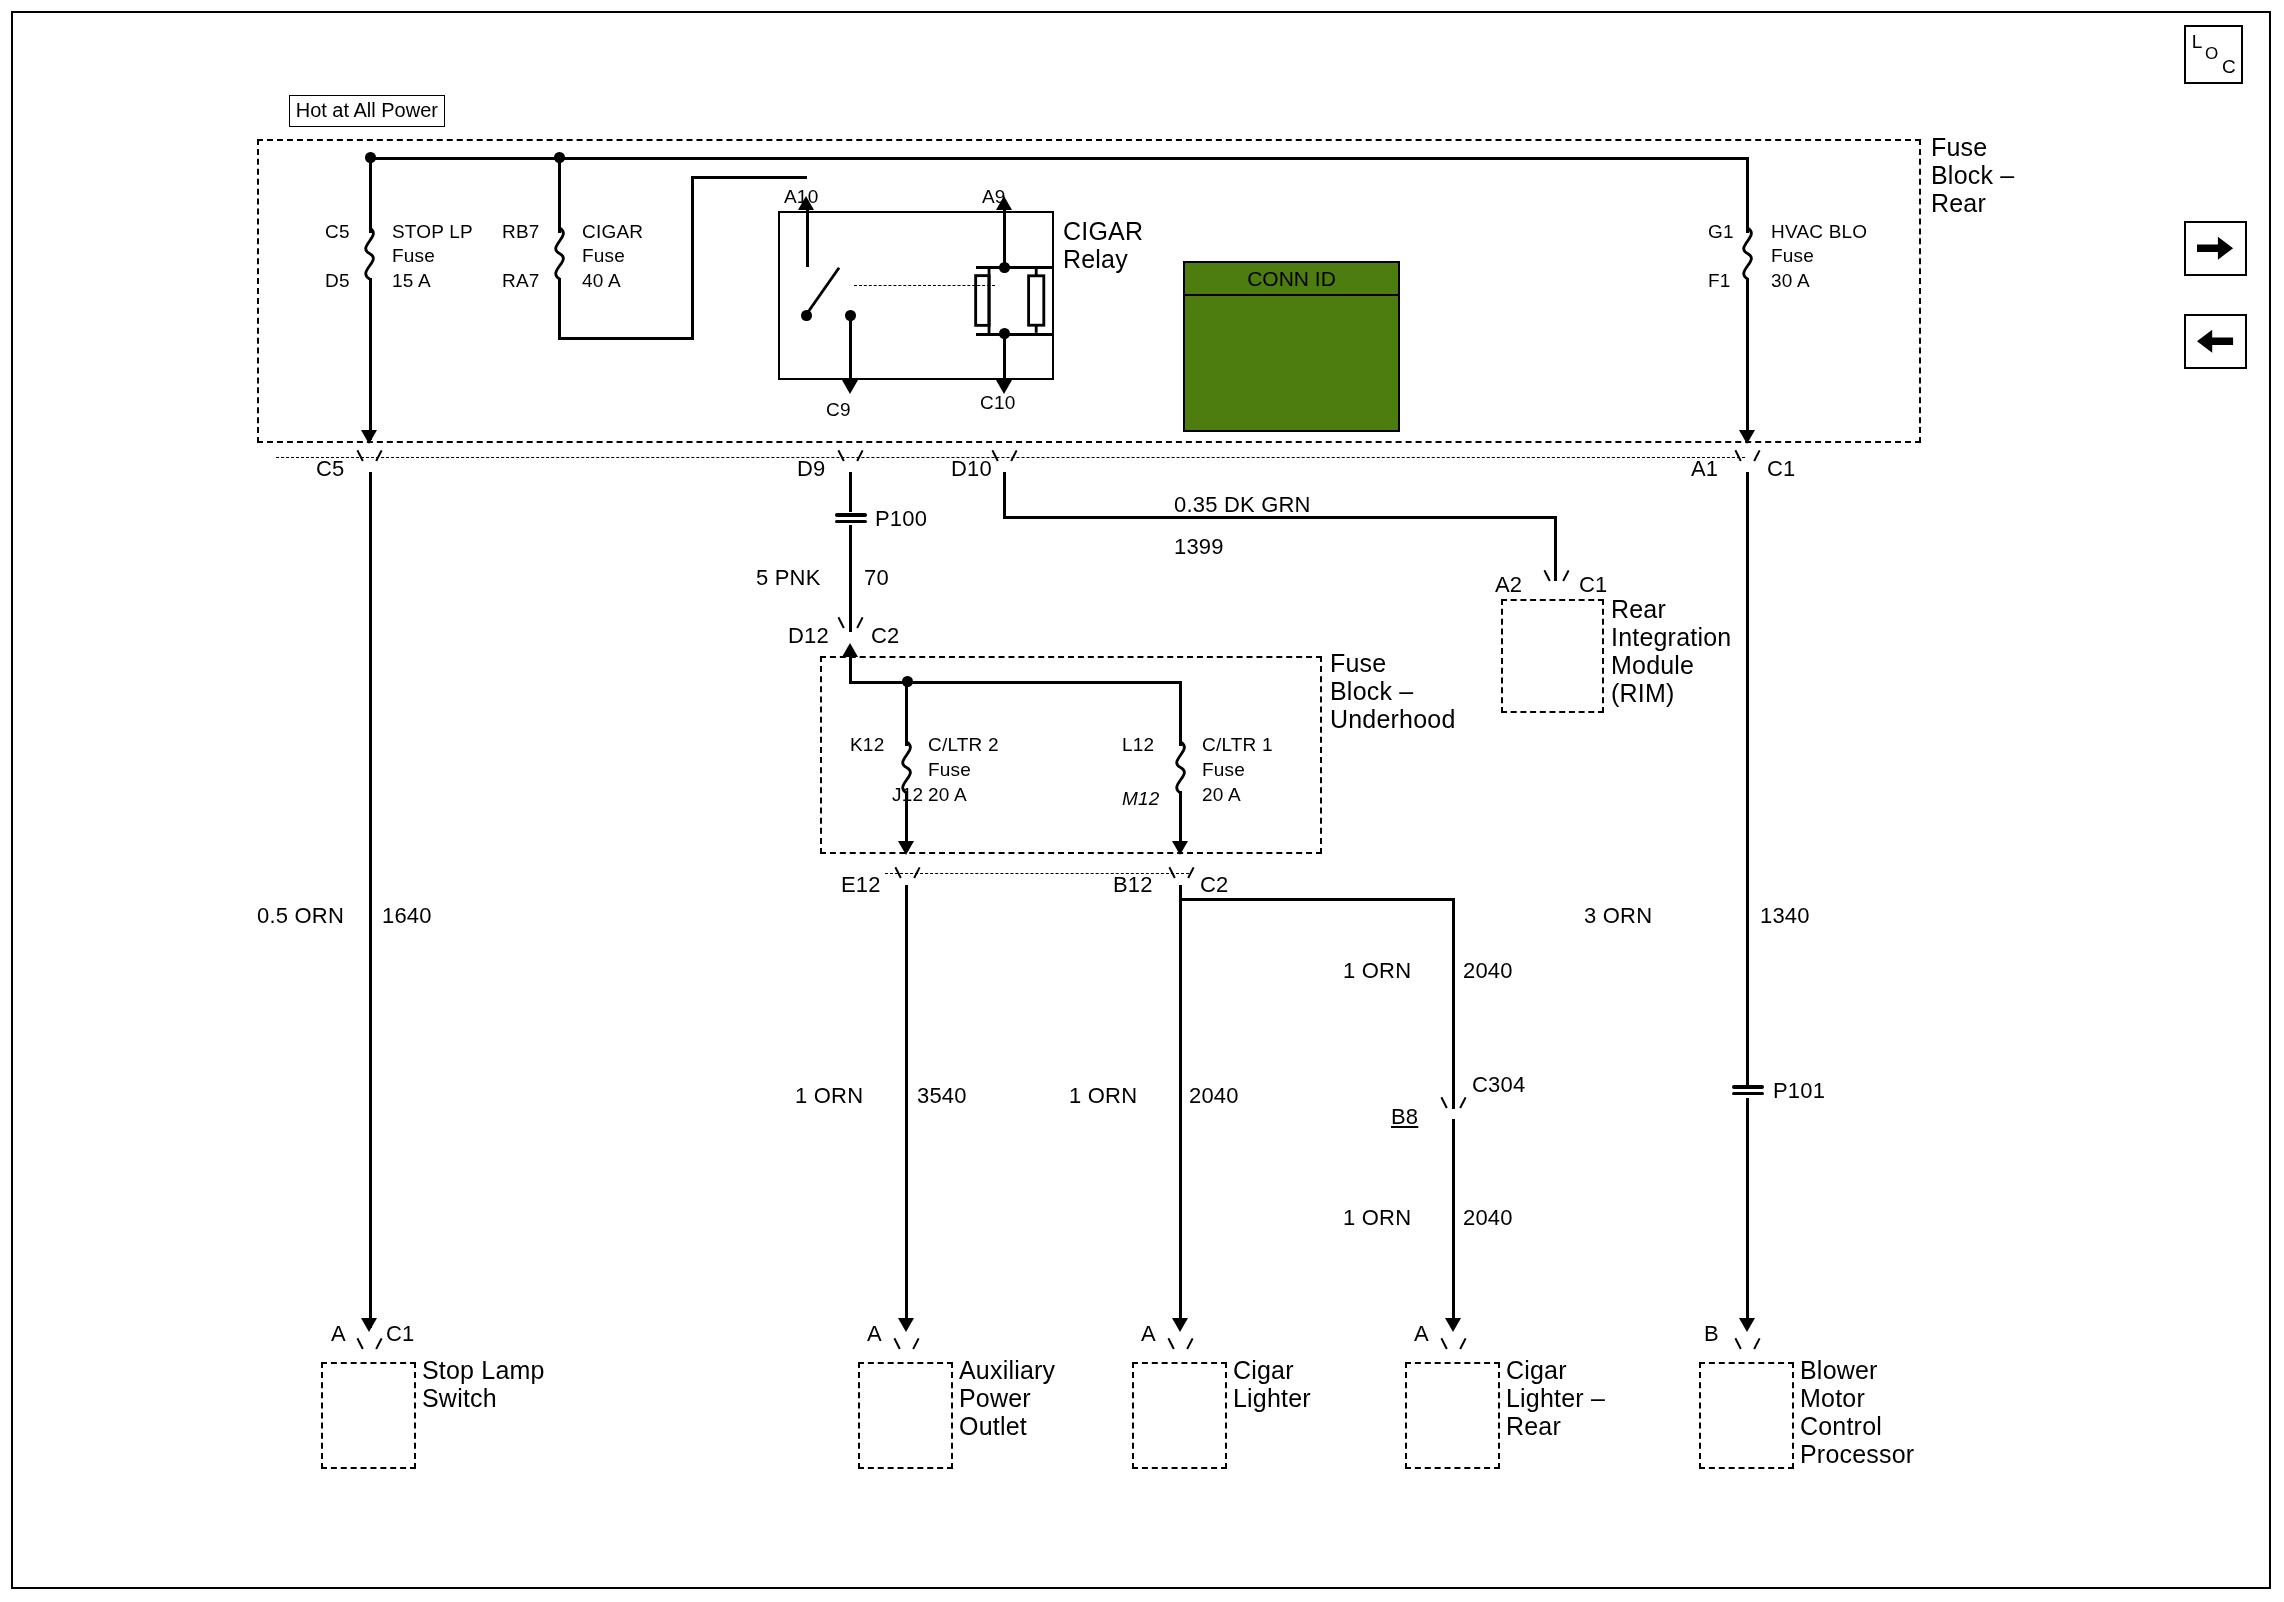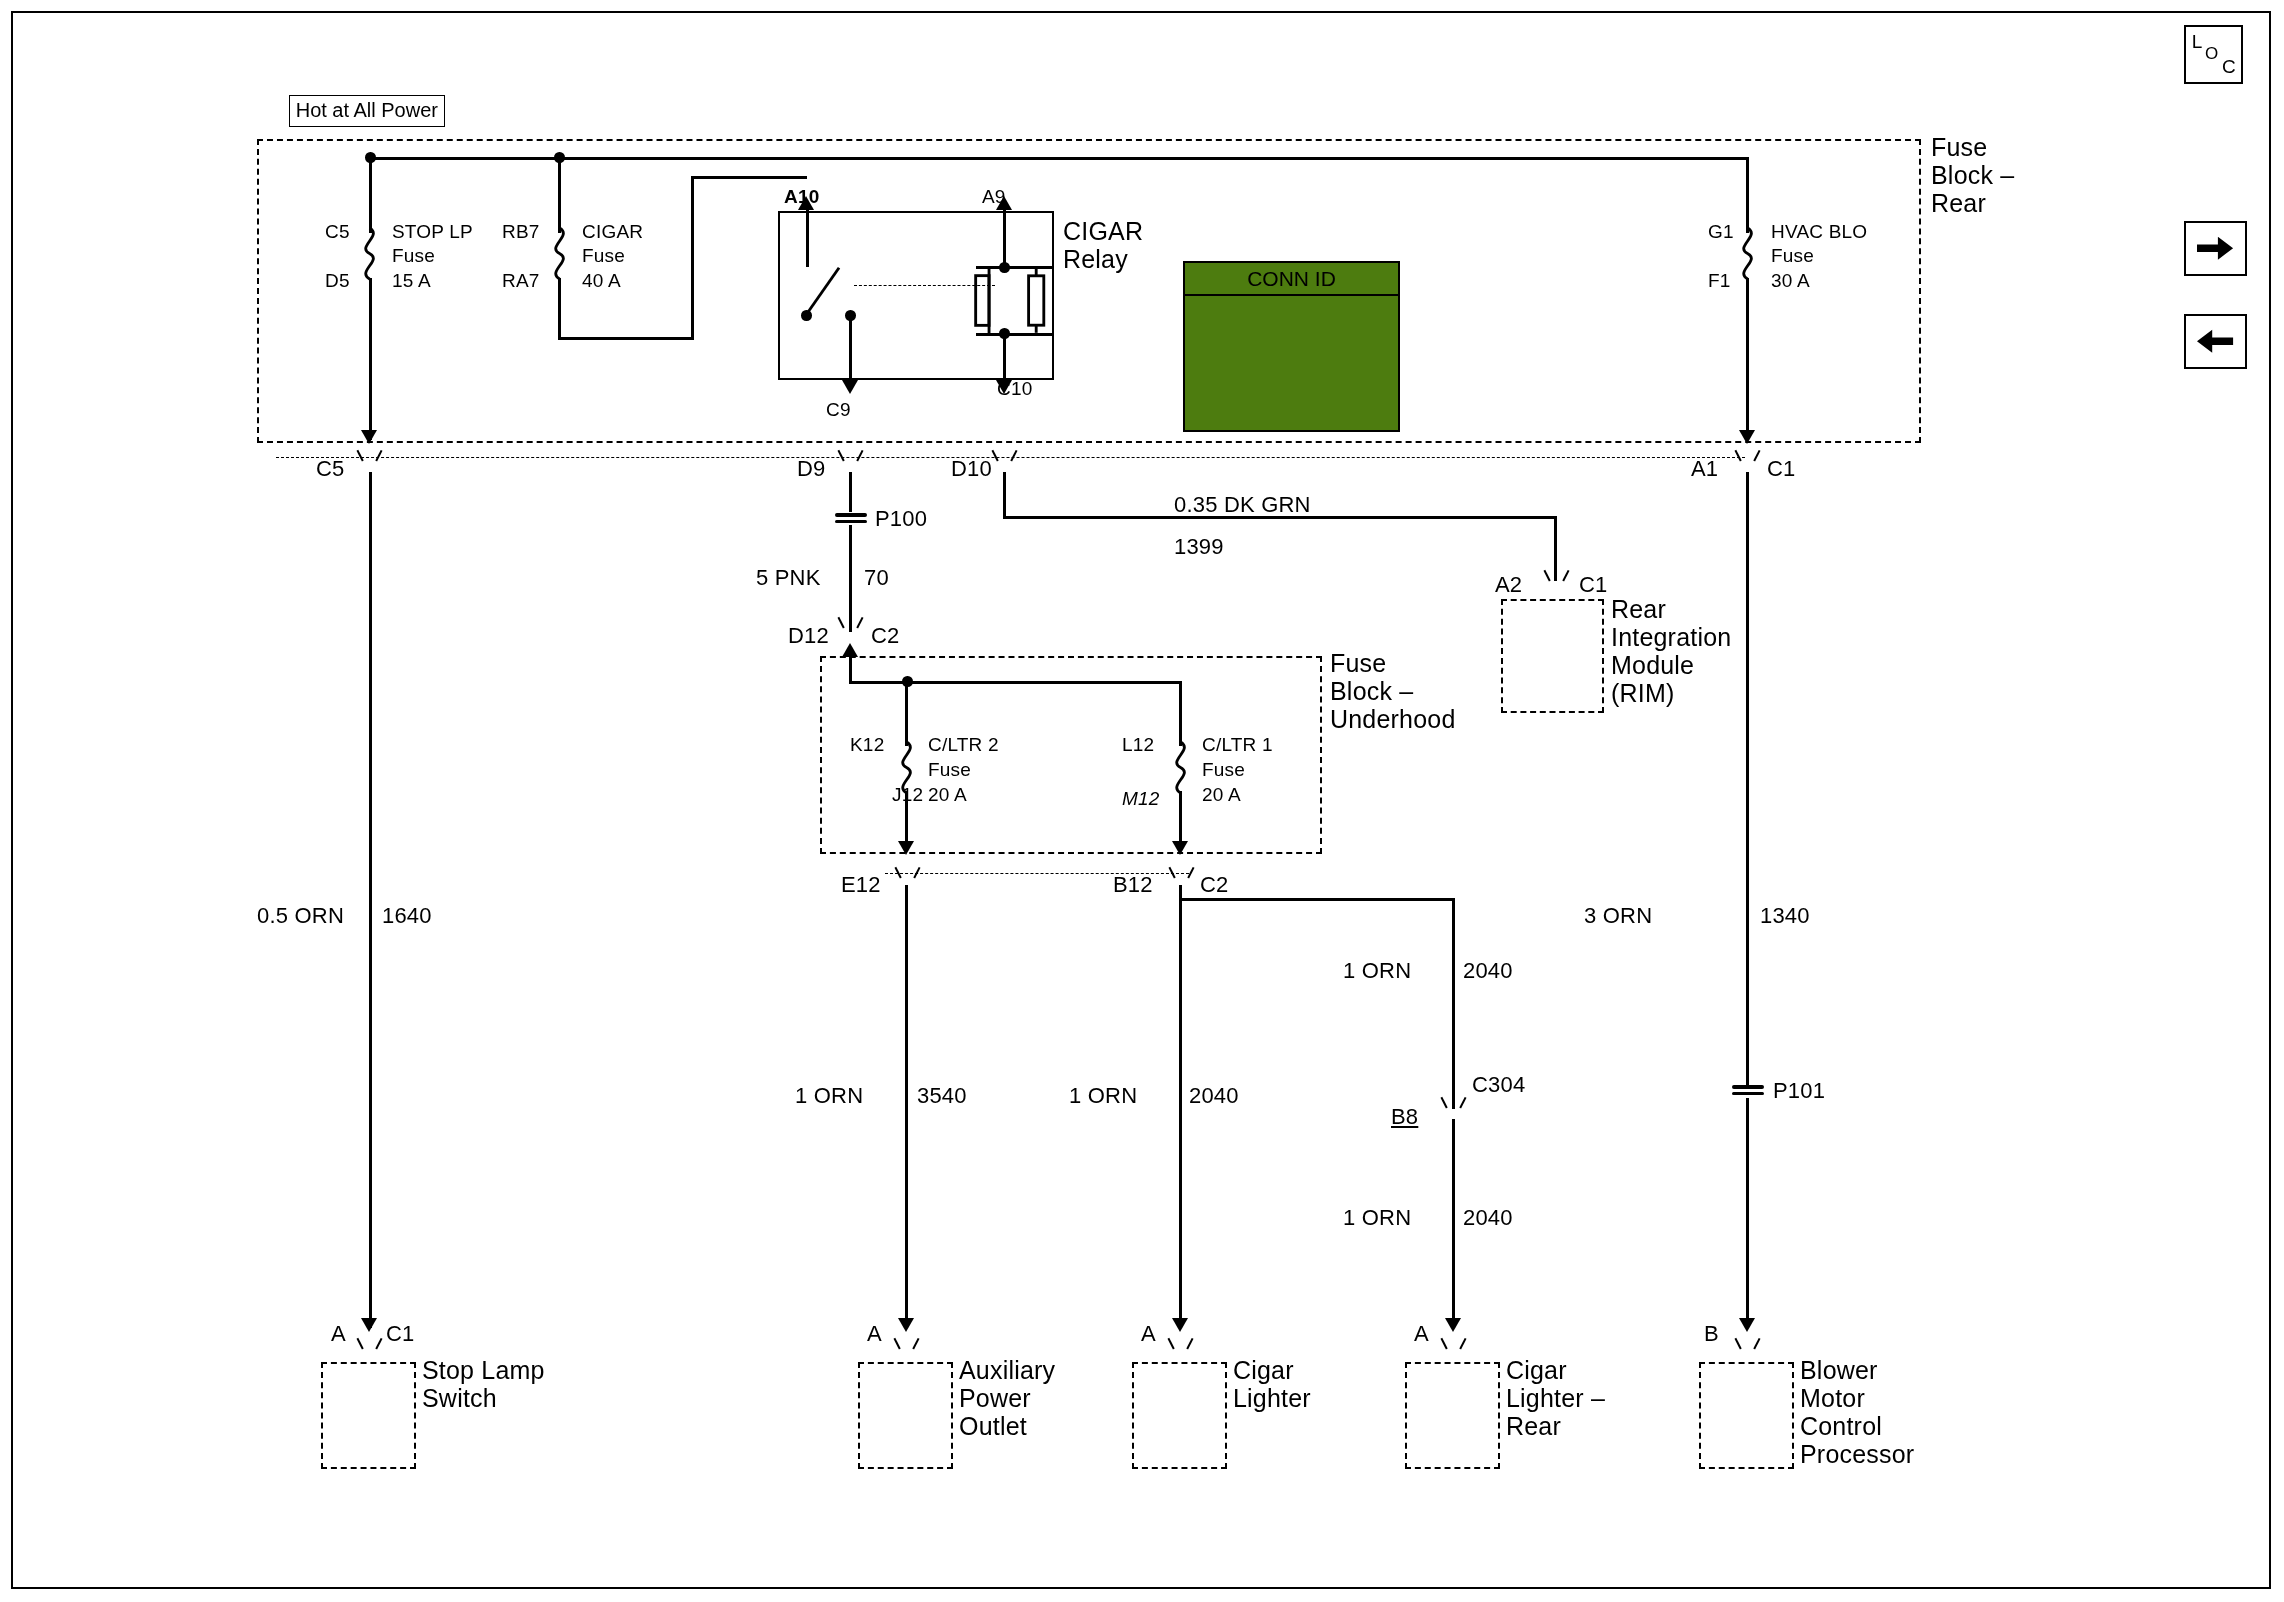--- a/index.html
+++ b/index.html
@@ -221,21 +221,21 @@
   <div class="hline" style="left:558px; top:337px; width:136px;"></div>
   <div class="vline" style="left:691px; top:176px; height:164px;"></div>
   <div class="hline" style="left:691px; top:176px; width:116px;"></div>
 
   <div class="solidbox" style="left:778px; top:211px; width:276px; height:169px;"></div>
   <div class="lbl big" style="left:1063px; top:217px; white-space:pre;">CIGAR
 Relay</div>
 
   <div class="arrow-u" style="left:798px; top:196px;"></div>
   <div class="vline" style="left:806px; top:210px; height:57px;"></div>
-  <div class="lbl sm" style="left:784px; top:186px;font-weight:bold;">A10</div>
+  <div class="lbl sm" style="left:784px; top:186px;">A10</div>
   <div class="dot" style="left:801px; top:310px;"></div>
   <svg style="position:absolute; left:797px; top:263px; width:67px; height:57px;" viewBox="0 0 70 60" width="67" height="57">
     <line x1="9" y1="55" x2="44" y2="5" stroke="#000" stroke-width="3"></line>
   </svg>
   <div class="dot" style="left:845px; top:310px;"></div>
   <div class="vline" style="left:849px; top:316px; height:65px;"></div>
   <div class="dashline-h" style="left:854px; top:285px; width:141px;"></div>
   <div class="arrow-d" style="left:842px; top:380px;"></div>
   <div class="lbl sm" style="left:826px; top:399px;">C9</div>
 
@@ -250,21 +250,21 @@
   </svg>
   <svg style="position:absolute; left:1021px; top:268px; width:38px; height:65px;" viewBox="0 0 40 68" width="38" height="65">
     <path d="M16,0 L16,8" stroke="#000" stroke-width="3"></path>
     <rect x="8" y="8" width="16" height="52" stroke="#000" stroke-width="3" fill="none"></rect>
     <path d="M16,60 L16,68" stroke="#000" stroke-width="3"></path>
   </svg>
   <div class="hline" style="left:976px; top:333px; width:78px;"></div>
   <div class="dot" style="left:999px; top:328px;"></div>
   <div class="vline" style="left:1003px; top:333px; height:48px;"></div>
   <div class="arrow-d" style="left:996px; top:380px;"></div>
-  <div class="lbl sm" style="left:980px; top:378px;margin-left:17px;">C10</div>
+  <div class="lbl sm" style="left:980px; top:392px;">C10</div>
 
   <div class="connid" style="left:1183px; top:261px; width:217px; height:171px;">
     <div class="title">CONN ID</div>
   </div>
 
   <div class="vline" style="left:1746px; top:157px; height:76px;"></div>
   <svg class="fuse" style="left:1740px; top:228px;" viewBox="0 0 18 54" width="17" height="51">
     <path d="M8,0 C 22,8 -6,20 8,27 C 22,34 -6,46 8,54" stroke="#000" stroke-width="3" fill="none"></path>
   </svg>
   <div class="vline" style="left:1746px; top:278px; height:162px;"></div>

